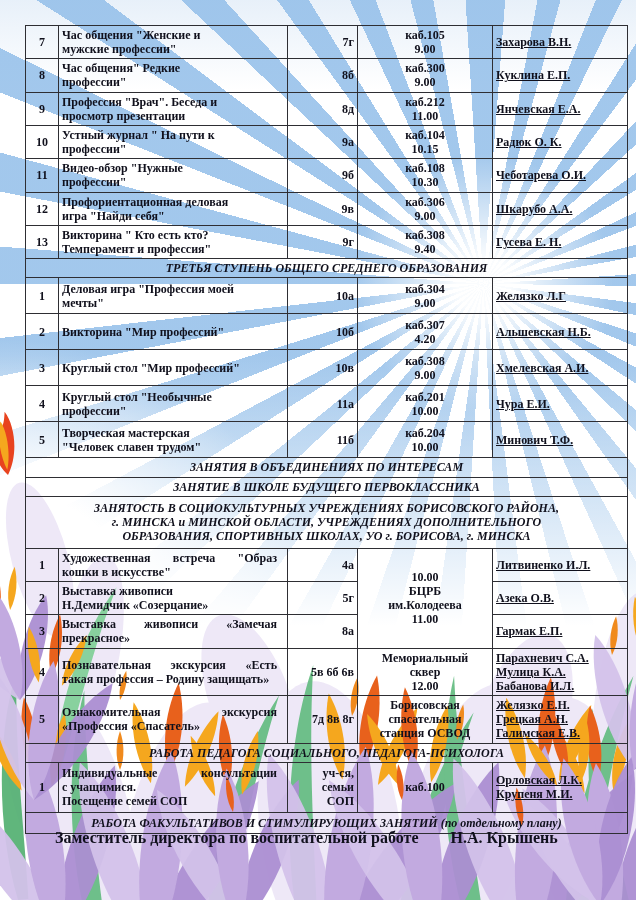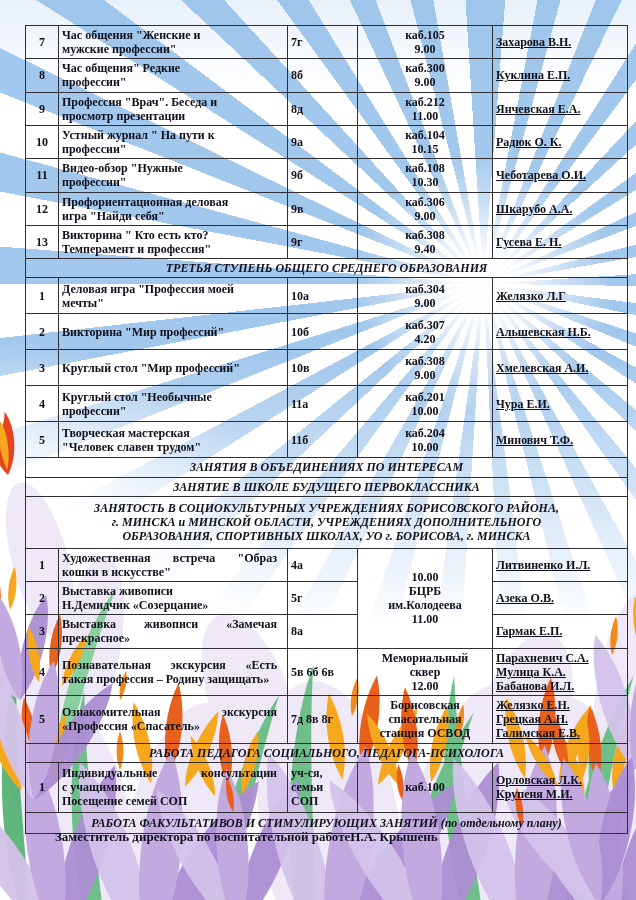--- a/index.html
+++ b/index.html
@@ -35,43 +35,43 @@
     border-collapse:collapse; table-layout:fixed;
   }
   table.sched td {
     border:1px solid #2e2e33;
     font-size:12px; font-weight:bold; line-height:1.18;
     vertical-align:middle; white-space:pre-line;
     padding:2px 3px;
   }
   td.num  { text-align:center; font-size:12.5px; }
   td.name { text-align:left; padding-left:5px; padding-right:8px; }
-  td.cls  { text-align:left; }
+  td.cls  { text-align:right; }
   td.loc  { text-align:center; }
   td.resp { text-align:left; padding-left:7px;text-decoration:underline; }
   td.band {
     text-align:center; font-style:italic; font-size:12.4px;
     line-height:1.32; padding:1px 2px;
   }
   
   .s0 td { height:32px; }
   .s1 td { height:19px; }
   .s2 td { height:36px; }
   .s3 td, .s4 td { height:18px; }
   .s5 td { height:52px; }
   .s6 td { height:33px; }
   .s6 td.name, .s8 td.name { text-align:justify; padding-right:10px; }
   .s7 td { height:19px; }
   .s8 td { height:50px; }
   .s9 td { height:21px;text-align:center; }
   .footer {
     position:absolute; left:55px; top:829px; display:flex; align-items:flex-start;
-    font-size:13px; font-weight:bold; color:#10101c;
-  }
-  .footer .sig-name { }
+    font-size:16px; font-weight:bold; color:#10101c;
+  }
+  .footer .sig-name { margin-left:32px; }
 </style>
 </head>
 <body>
 
 <div class="page">
 
   <div class="bg">
     <div class="sunburst"></div>
     <svg class="flowers" viewBox="0 0 636 900" xmlns="http://www.w3.org/2000/svg" aria-hidden="true">
       <defs>

